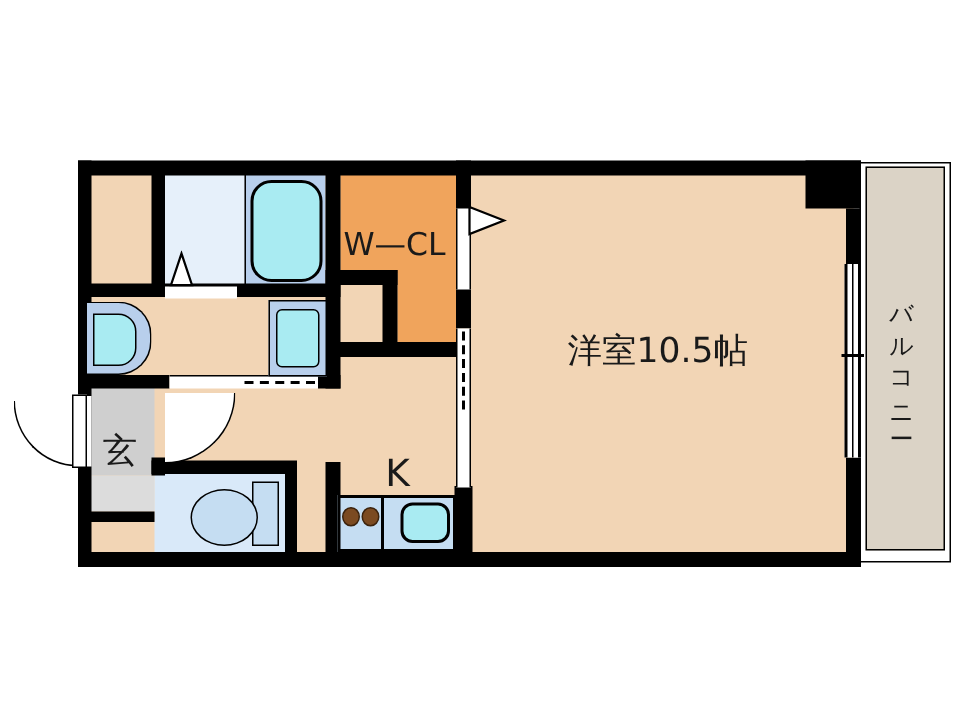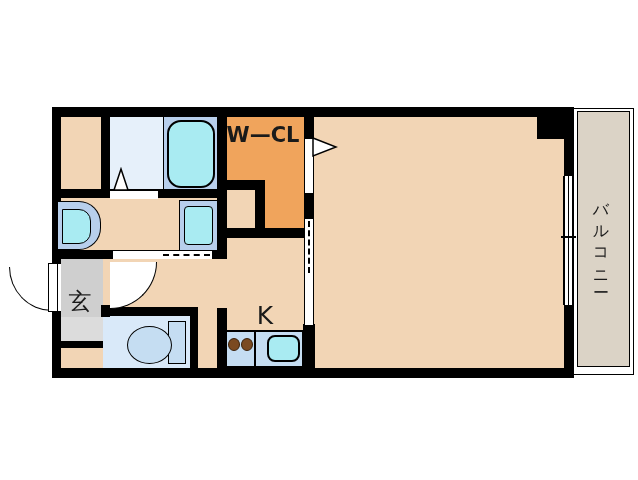--- a/index.html
+++ b/index.html
@@ -103,18 +103,19 @@
   <div class="abs" style="left:168px; top:321px; width:18px; height:43px; background:var(--fixture-light); border:1.5px solid var(--wall);"></div>
   <div class="abs" style="left:127px; top:326px; width:45px; height:38px; background:var(--fixture-light); border:1.5px solid var(--wall); border-radius:50%;"></div>
 
   <div class="abs" style="left:225px; top:330px; width:79px; height:38px; background:var(--fixture-light); border:2px solid var(--wall);">
     <div class="abs" style="left:27px; top:0; width:1.5px; height:100%; background:var(--wall);"></div>
   </div>
   <div class="abs" style="left:228px; top:338px; width:12px; height:13px; background:var(--burner); border:1px solid #3c230d; border-radius:50%;"></div>
   <div class="abs" style="left:241px; top:338px; width:12px; height:13px; background:var(--burner); border:1px solid #3c230d; border-radius:50%;"></div>
   <div class="abs" style="left:267px; top:335px; width:33px; height:27px; background:var(--fixture-cyan); border:2px solid var(--wall); border-radius:8px;"></div>
 
-  <div class="label" style="left:222px; top:124px; width:82px; font-size:21px;font-weight:bold;">W—CL</div>
+  <div class="label" style="left:222px; top:152px; width:82px; font-size:21px;">W—CL</div>
+  <div class="label" style="left:313px; top:222px; width:251px; font-size:23px;">洋室10.5帖</div>
   <div class="label v-label" style="left:586px; top:170px; width:24px; height:140px; font-size:16px;">バルコニー</div>
   <div class="label" style="left:57px; top:289px; width:46px; font-size:23px;">玄</div>
   <div class="label" style="left:226px; top:302px; width:78px; font-size:25px;">K</div>
 
 </div>
 
 </body></html>

